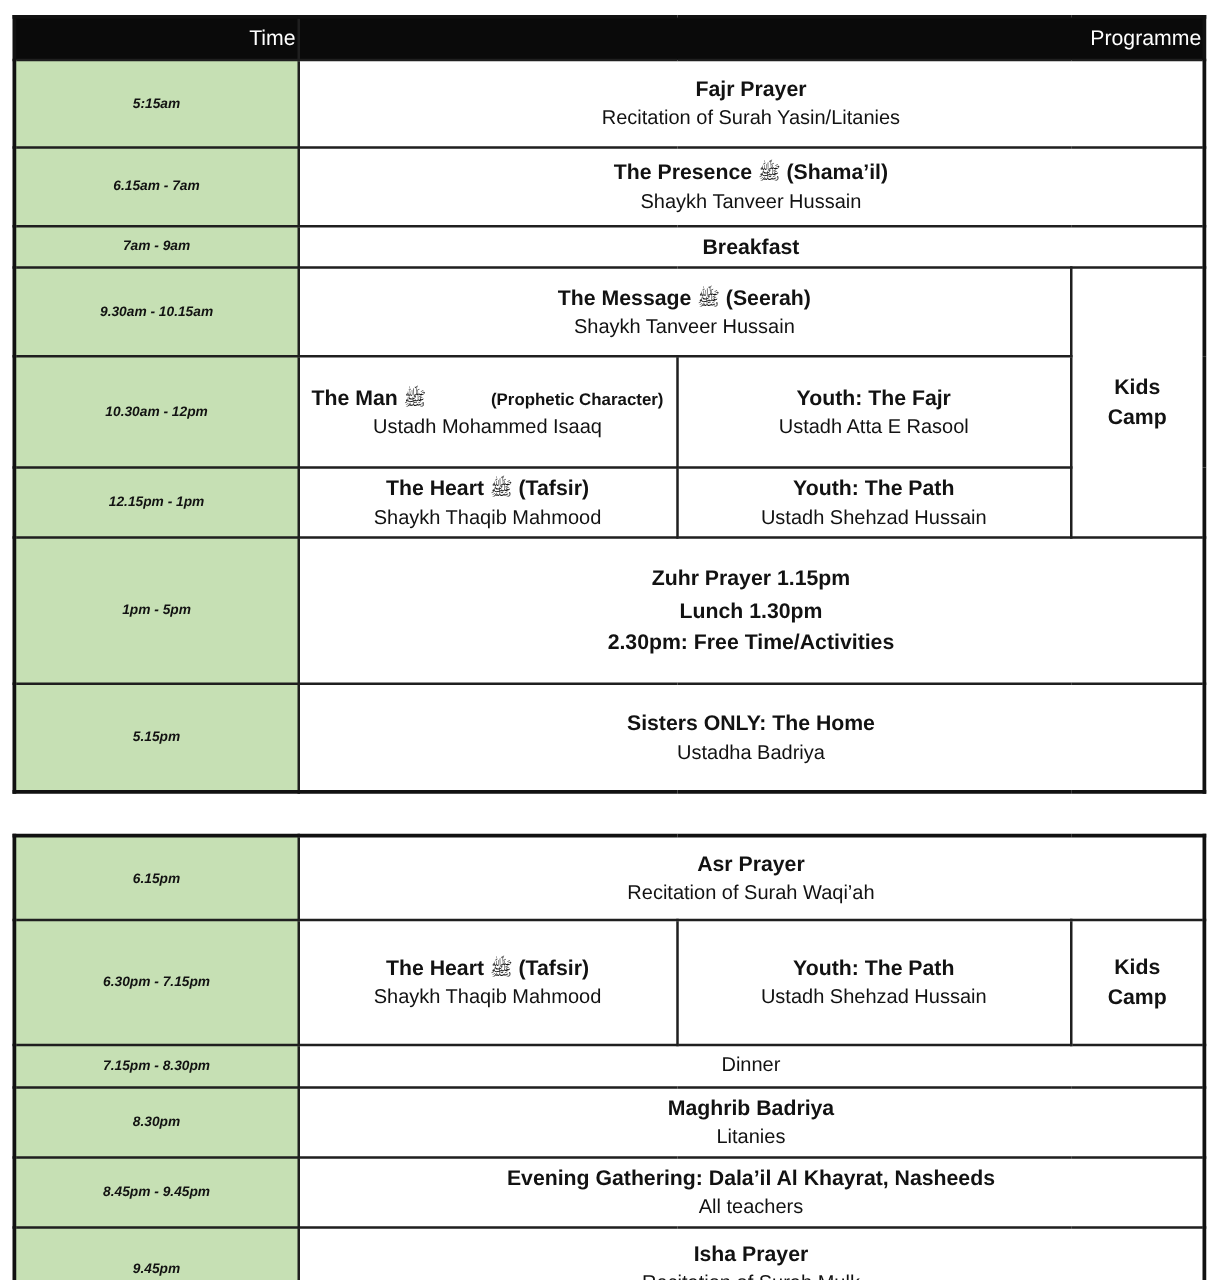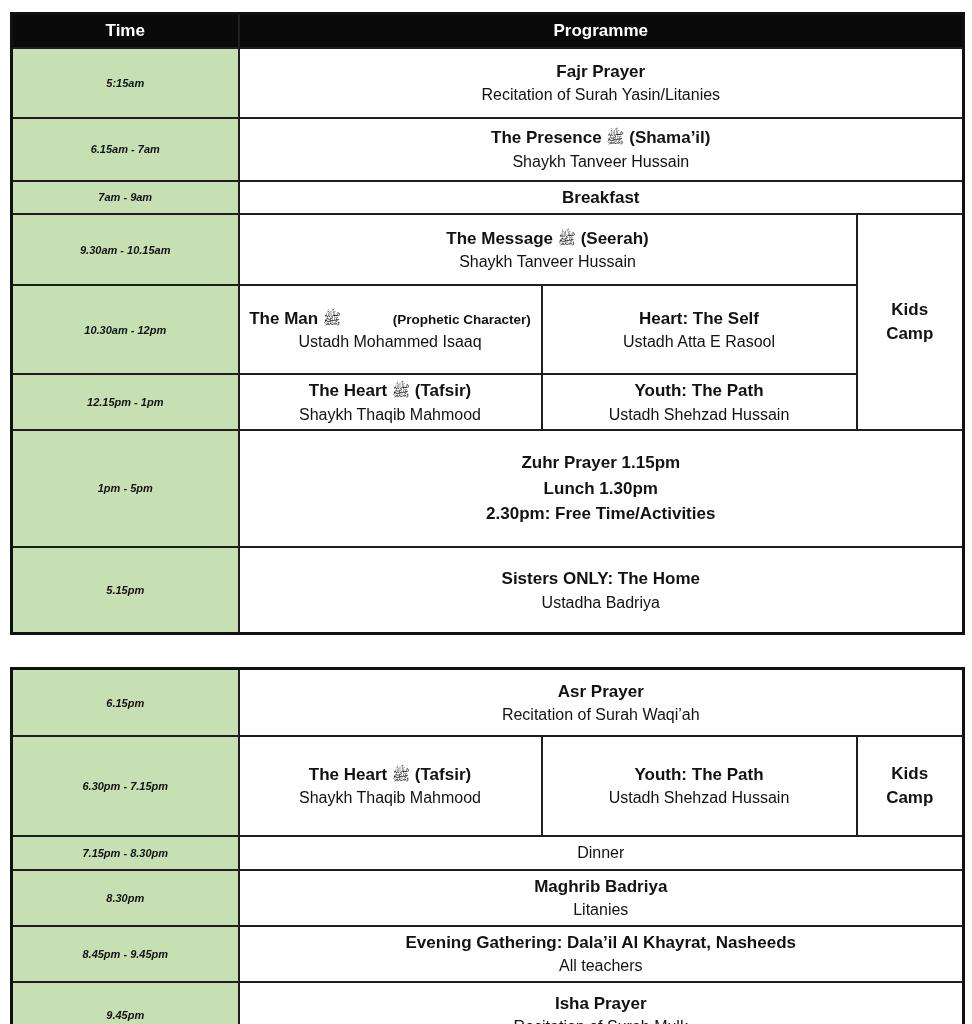--- a/index.html
+++ b/index.html
@@ -15,22 +15,22 @@
     border-collapse: collapse;
     width: 952px;
     table-layout: fixed;
     border: 3px solid #111111;
   }
   table.sched td, table.sched th { border: 2px solid #1f1f1f; }
 
   th.head {
     background: var(--header-bg, #0a0a0a);
     color: var(--header-text, #ffffff);
-    font-size: 17px; font-weight: bold;
-    height: 34px; text-align: center;
+    font-size: 17px; font-weight: normal;
+    height: 34px; text-align: right;
   }
 
   td { text-align: center; vertical-align: middle; padding: 3px 6px; }
 
   td.time {
     background: var(--time-bg, #c6e0b4);
     font-weight: bold; font-style: italic;
     font-size: 11px;
   }
 
@@ -97,21 +97,21 @@
       </td>
     </tr>
 
     <tr style="height:89px">
       <td class="time">10.30am - 12pm</td>
       <td>
         <div class="t"><span>The Man</span> <span class="saw">ﷺ</span> <span class="small">(Prophetic Character)</span></div>
         <div class="s">Ustadh Mohammed Isaaq</div>
       </td>
       <td>
-        <div class="t">Heart: The Self</div>
+        <div class="t">Youth: The Fajr</div>
         <div class="s">Ustadh Atta E Rasool</div>
       </td>
     </tr>
 
     <tr style="height:46px">
       <td class="time">12.15pm - 1pm</td>
       <td>
         <div class="t"><span>The Heart</span> <span class="saw">ﷺ</span> <span>(Tafsir)</span></div>
         <div class="s">Shaykh Thaqib Mahmood</div>
       </td>

